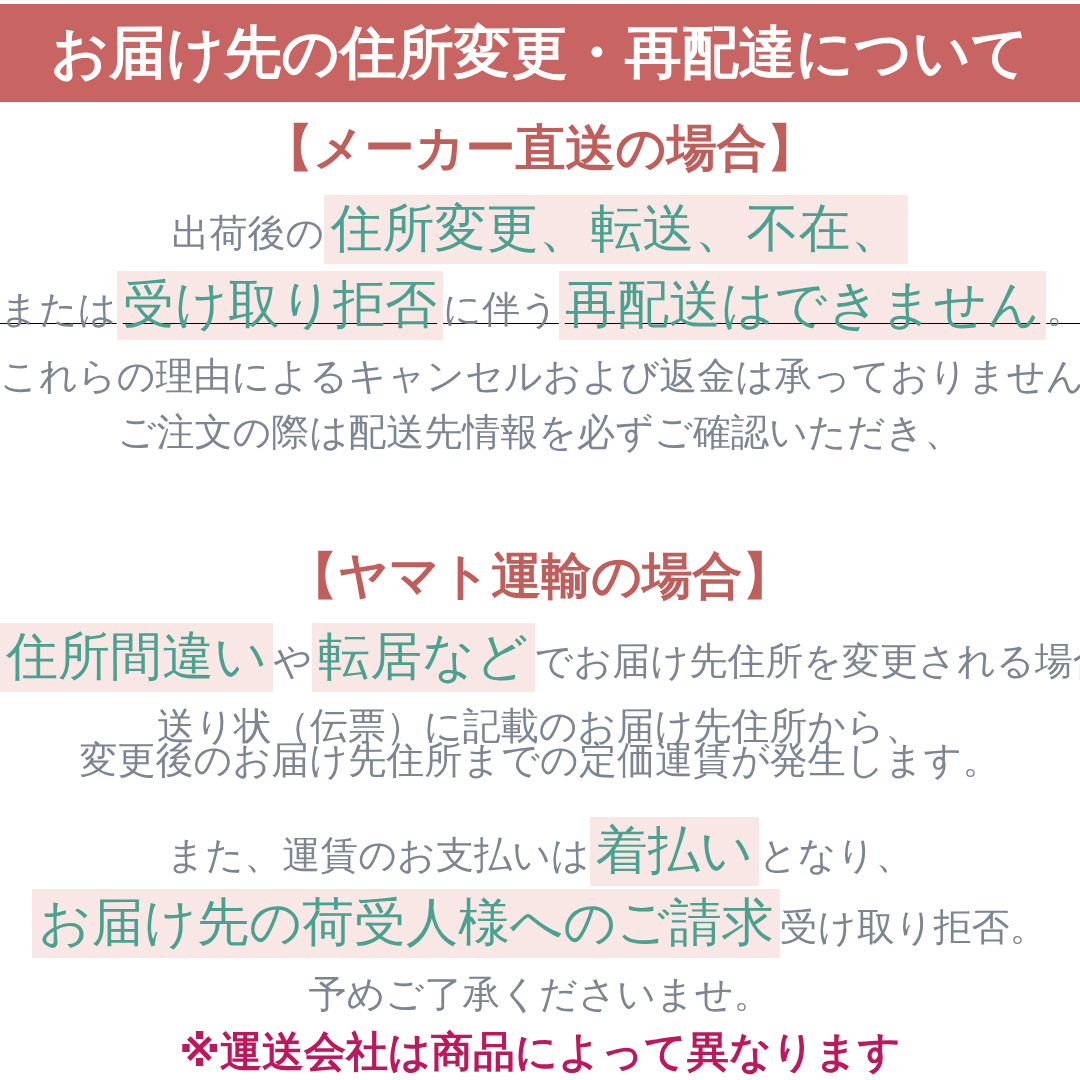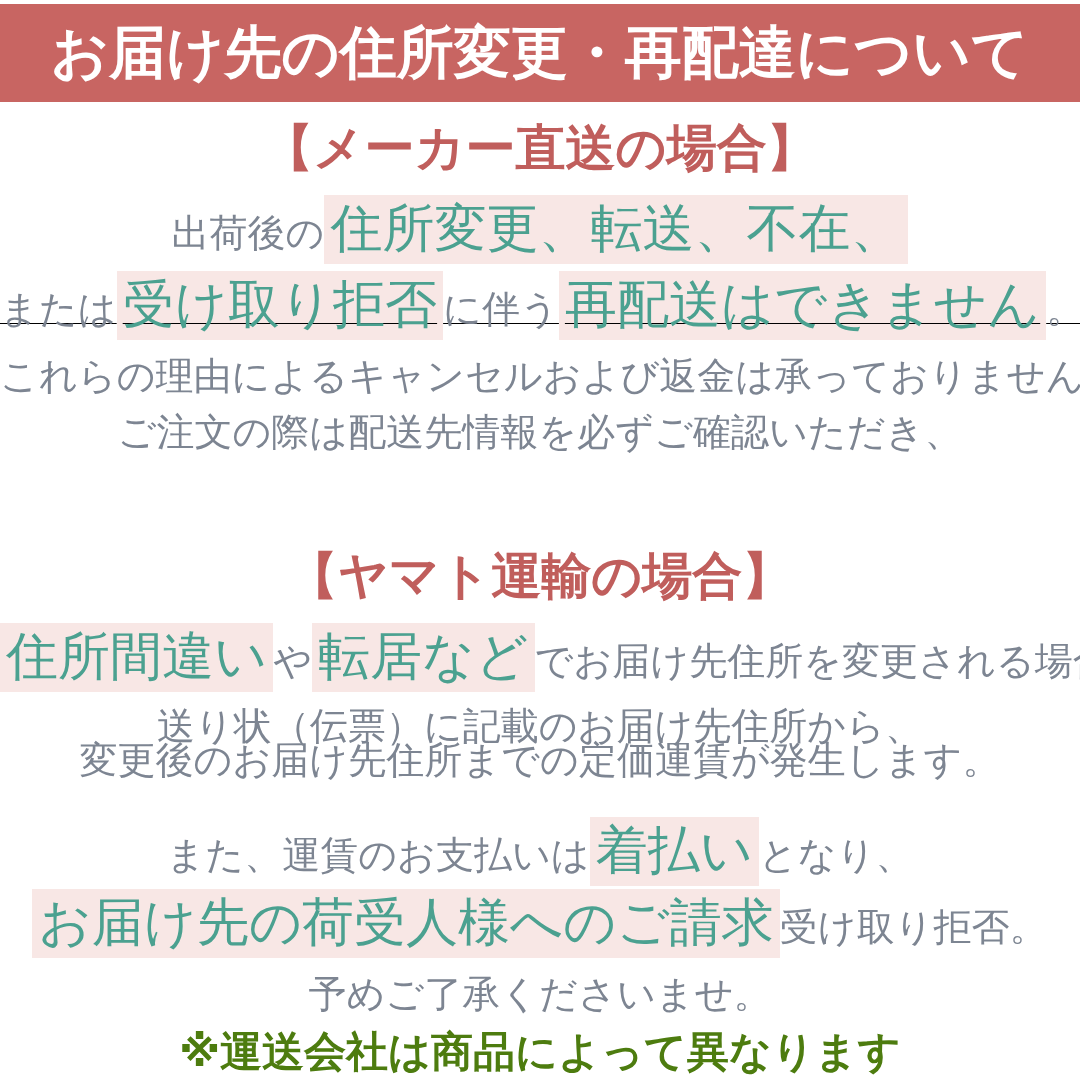--- a/index.html
+++ b/index.html
@@ -66,21 +66,21 @@
     padding: 4px 6px 7px 6px;
   }
   .mixed-line {
     line-height: 64px;
   }
   .big-mixed-line {
     line-height: 68px;
   }
   
   .footer-note {
-    color: #4d7c0f;
+    color: #be185d;
     font-size: 42px;
     font-weight: 700;
     line-height: 52px;
   }
 </style>
 </head>
 <body>
 
 <div class="canvas">
 

